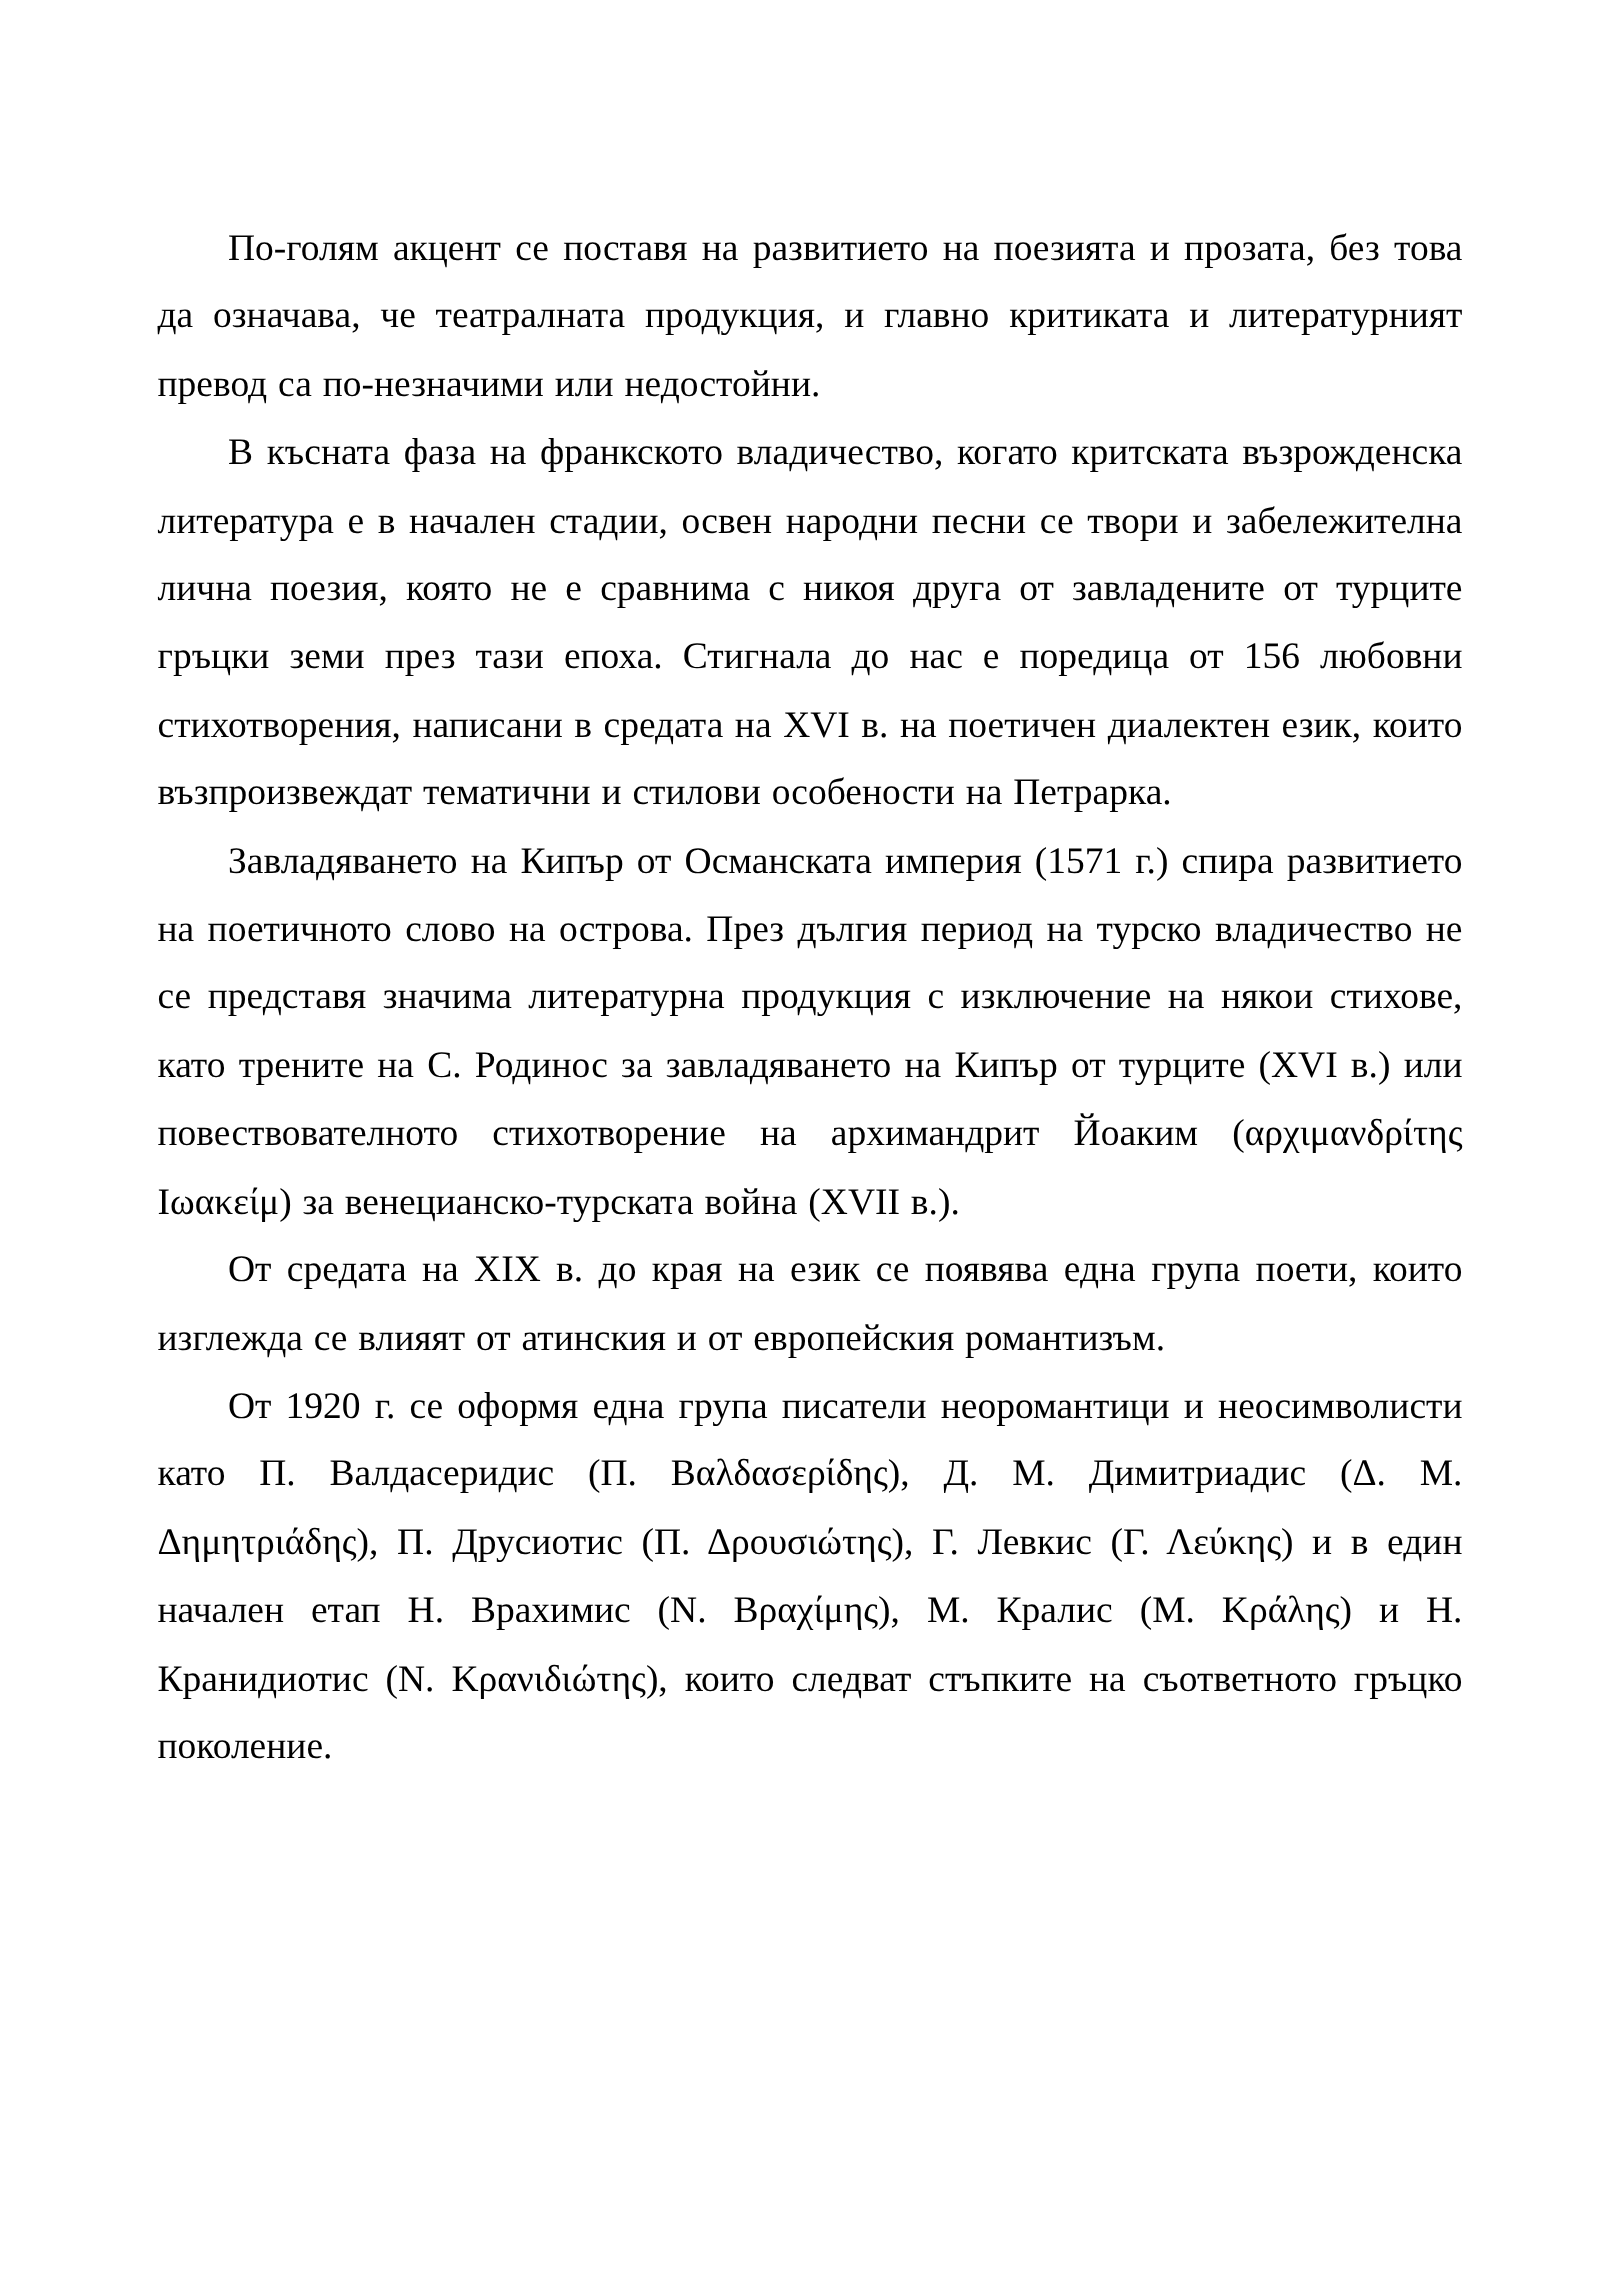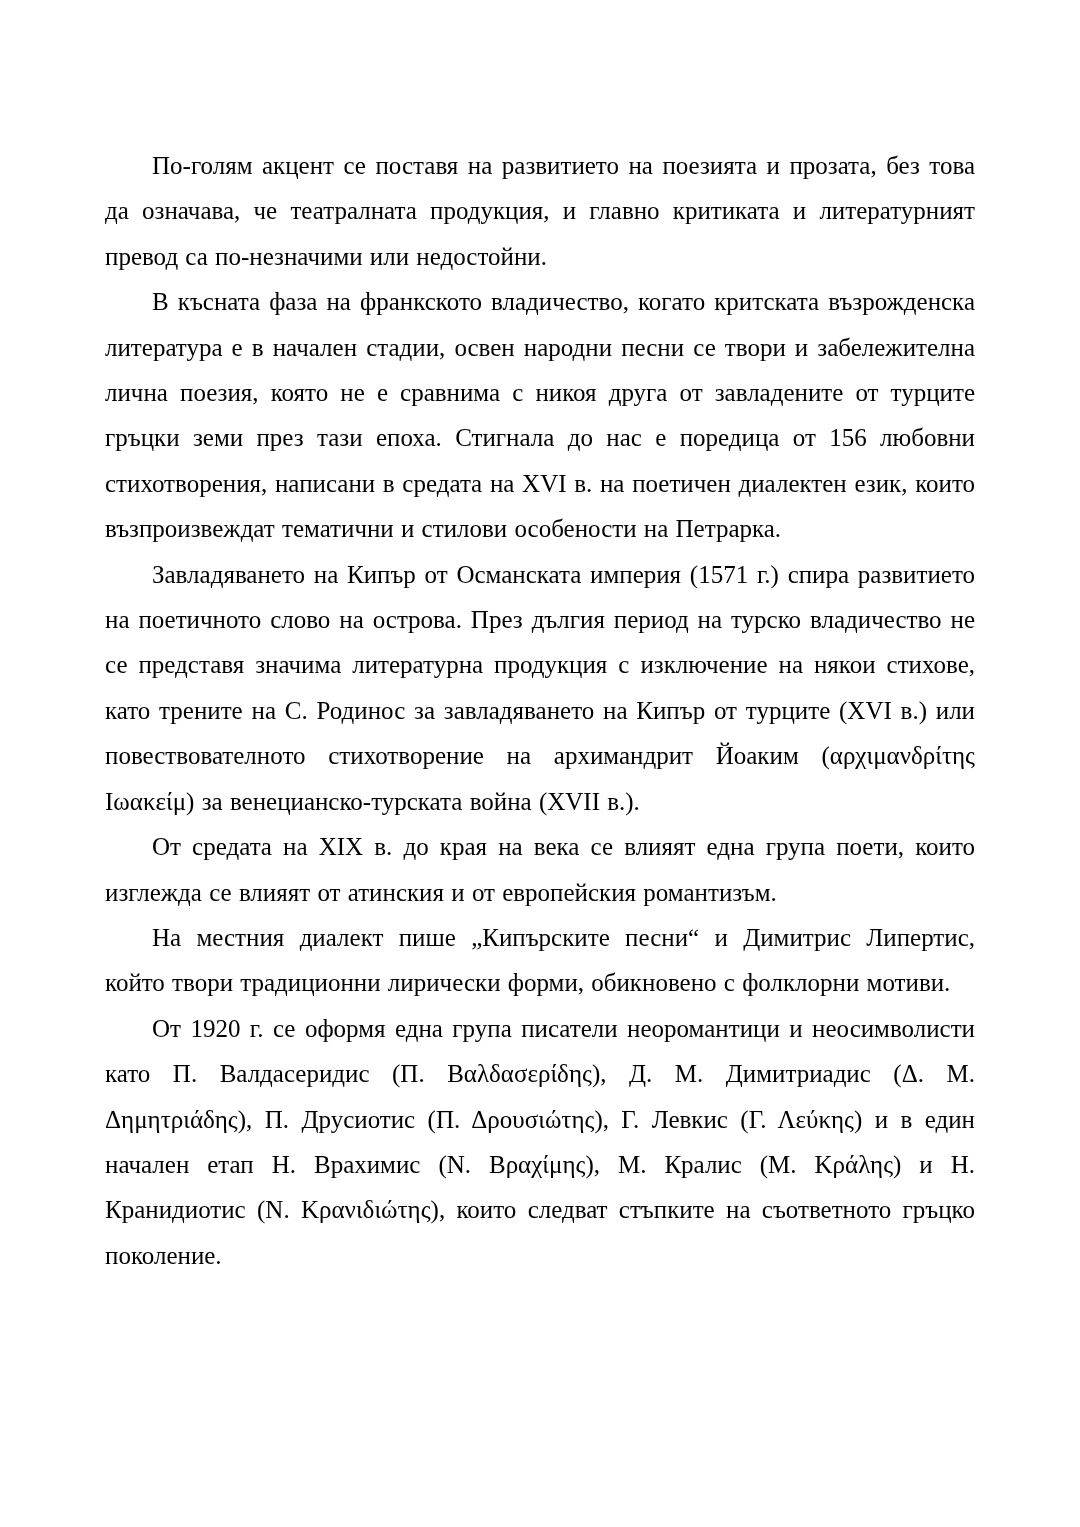--- a/index.html
+++ b/index.html
@@ -33,17 +33,16 @@
   }
 </style>
 </head>
 <body>
 
 <div class="page">
   <div class="content">
     <p>По-голям акцент се поставя на развитието на поезията и прозата, без това да означава, че театралната продукция, и главно критиката и литературният превод са по-незначими или недостойни.</p>
     <p>В късната фаза на франкското владичество, когато критската възрожденска литература е в начален стадии, освен народни песни се твори и забележителна лична поезия, която не е сравнима с никоя друга от завладените от турците гръцки земи през тази епоха. Стигнала до нас е поредица от 156 любовни стихотворения, написани в средата на XVI в. на поетичен диалектен език, които възпроизвеждат тематични и стилови особености на Петрарка.</p>
     <p>Завладяването на Кипър от Османската империя (1571 г.) спира развитието на поетичното слово на острова. През дългия период на турско владичество не се представя значима литературна продукция с изключение на някои стихове, като трените на С. Родинос за завладяването на Кипър от турците (XVI в.) или повествователното стихотворение на архимандрит Йоаким (αρχιμανδρίτης Ιωακείμ) за венецианско-турската война (XVII в.).</p>
-    <p>От средата на XIX в. до края на века се влияят една група поети, които изглежда се влияят от атинския и от европейския романтизъм.</p>
-    <p>На местния диалект пише „Кипърските песни“ и Димитрис Липертис, който твори традиционни лирически форми, обикновено с фолклорни мотиви.</p>
+    <p>От средата на XIX в. до края на език се появява една група поети, които изглежда се влияят от атинския и от европейския романтизъм.</p>
     <p>От 1920 г. се оформя една група писатели неоромантици и неосимволисти като П. Валдасеридис (Π. Βαλδασερίδης), Д. М. Димитриадис (Δ. Μ. Δημητριάδης), П. Друсиотис (Π. Δρουσιώτης), Г. Левкис (Γ. Λεύκης) и в един начален етап Н. Врахимис (Ν. Βραχίμης), М. Кралис (Μ. Κράλης) и Н. Кранидиотис (Ν. Κρανιδιώτης), които следват стъпките на съответното гръцко поколение.</p>
   </div>
 </div>
 
 </body></html>

